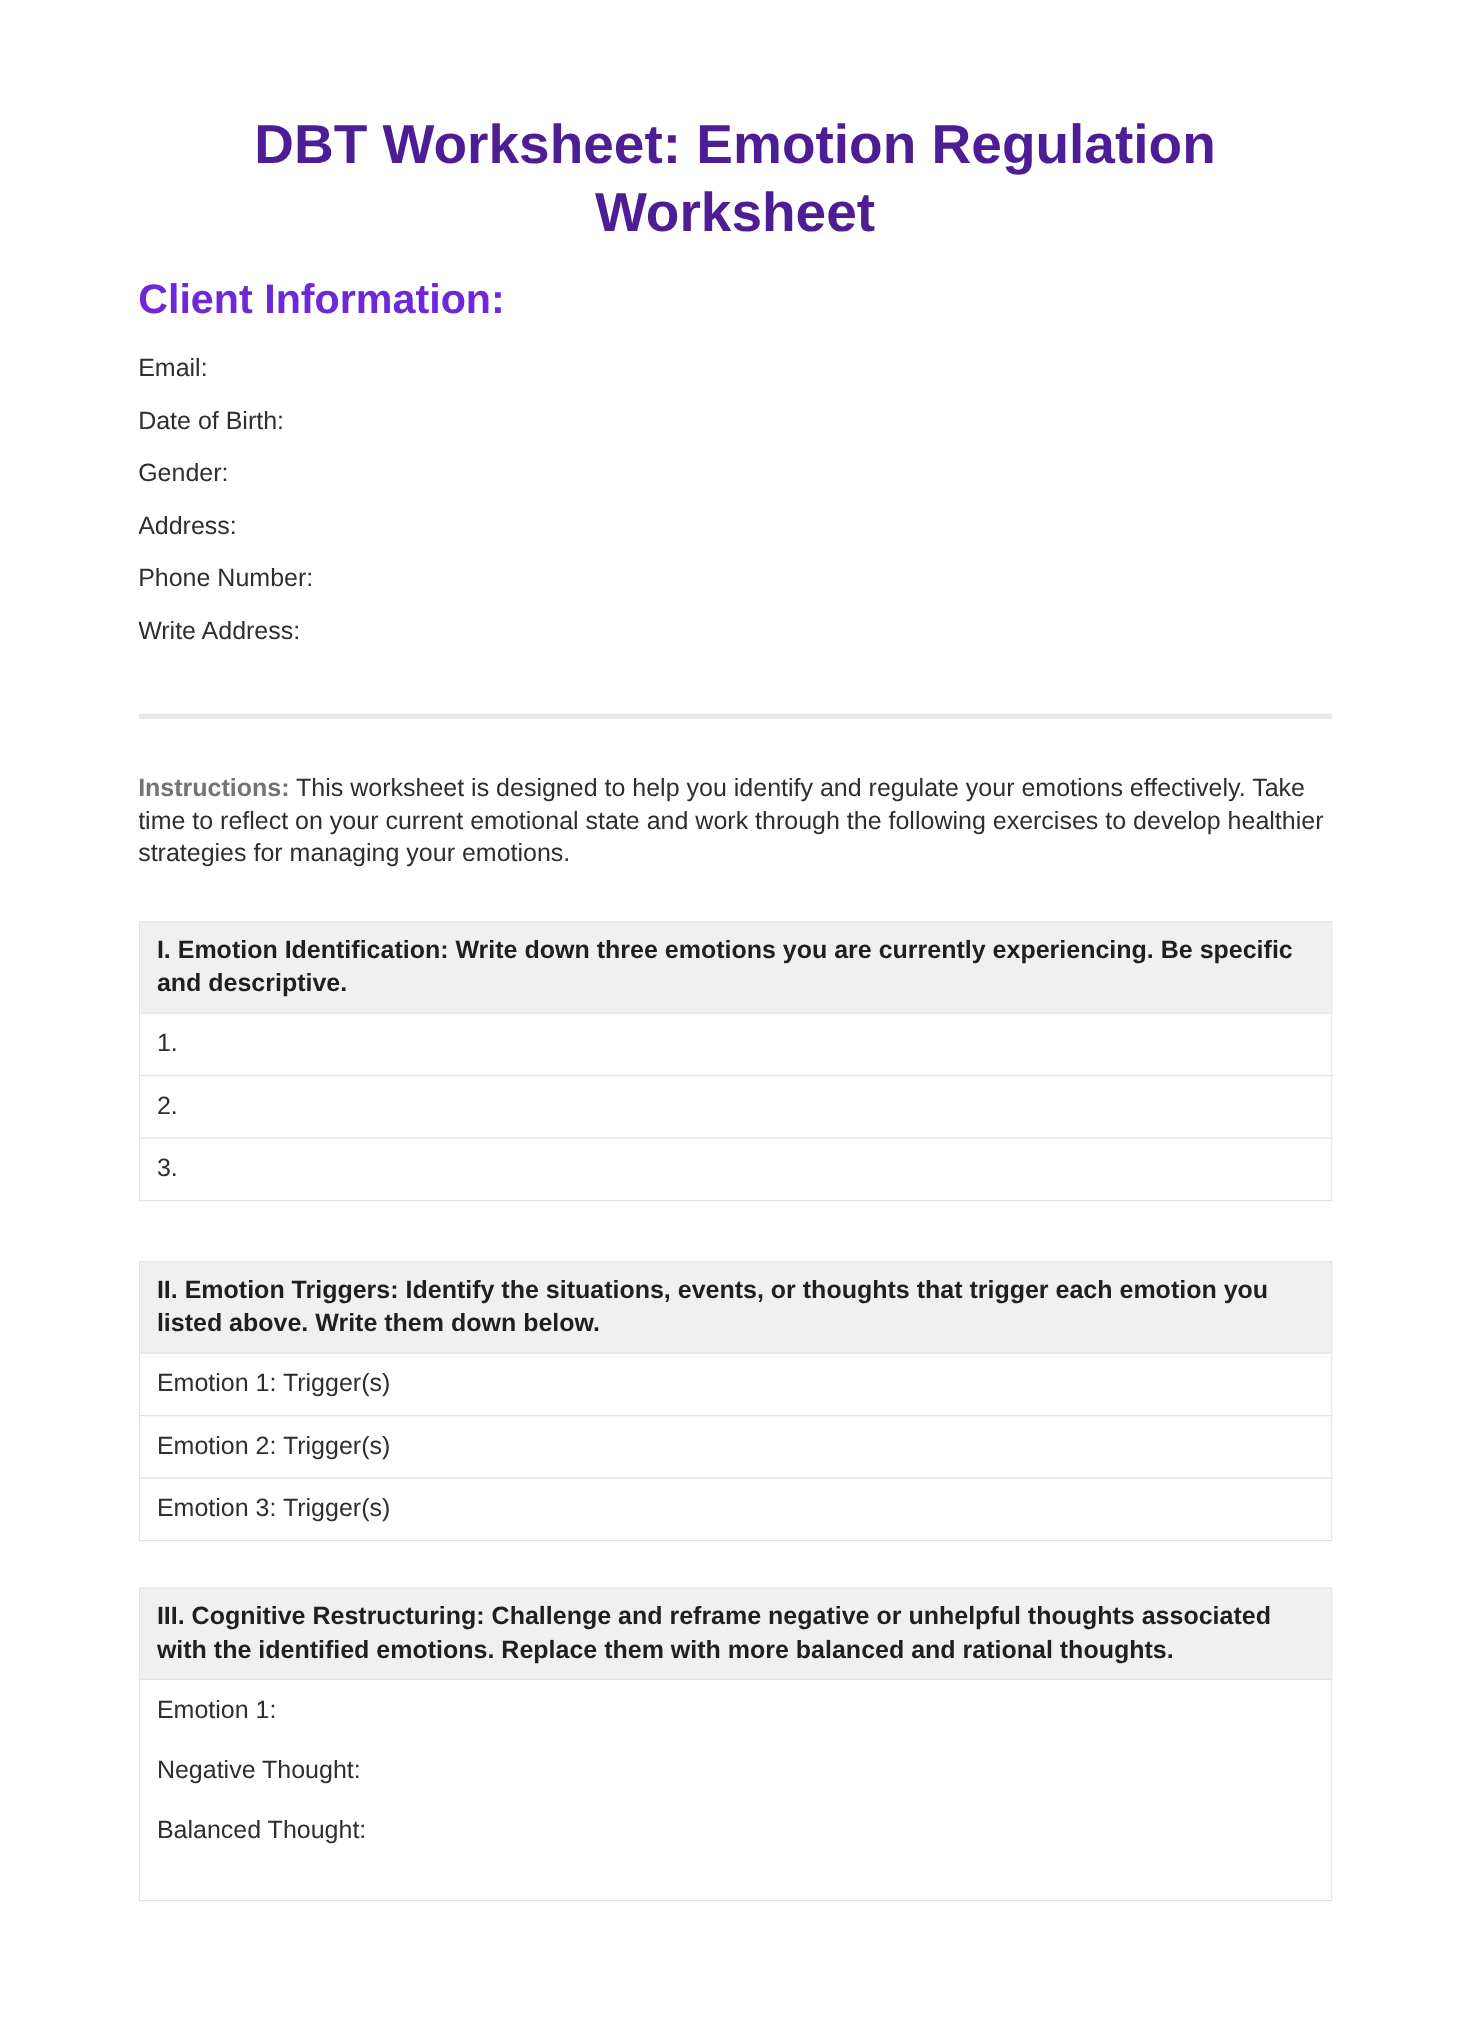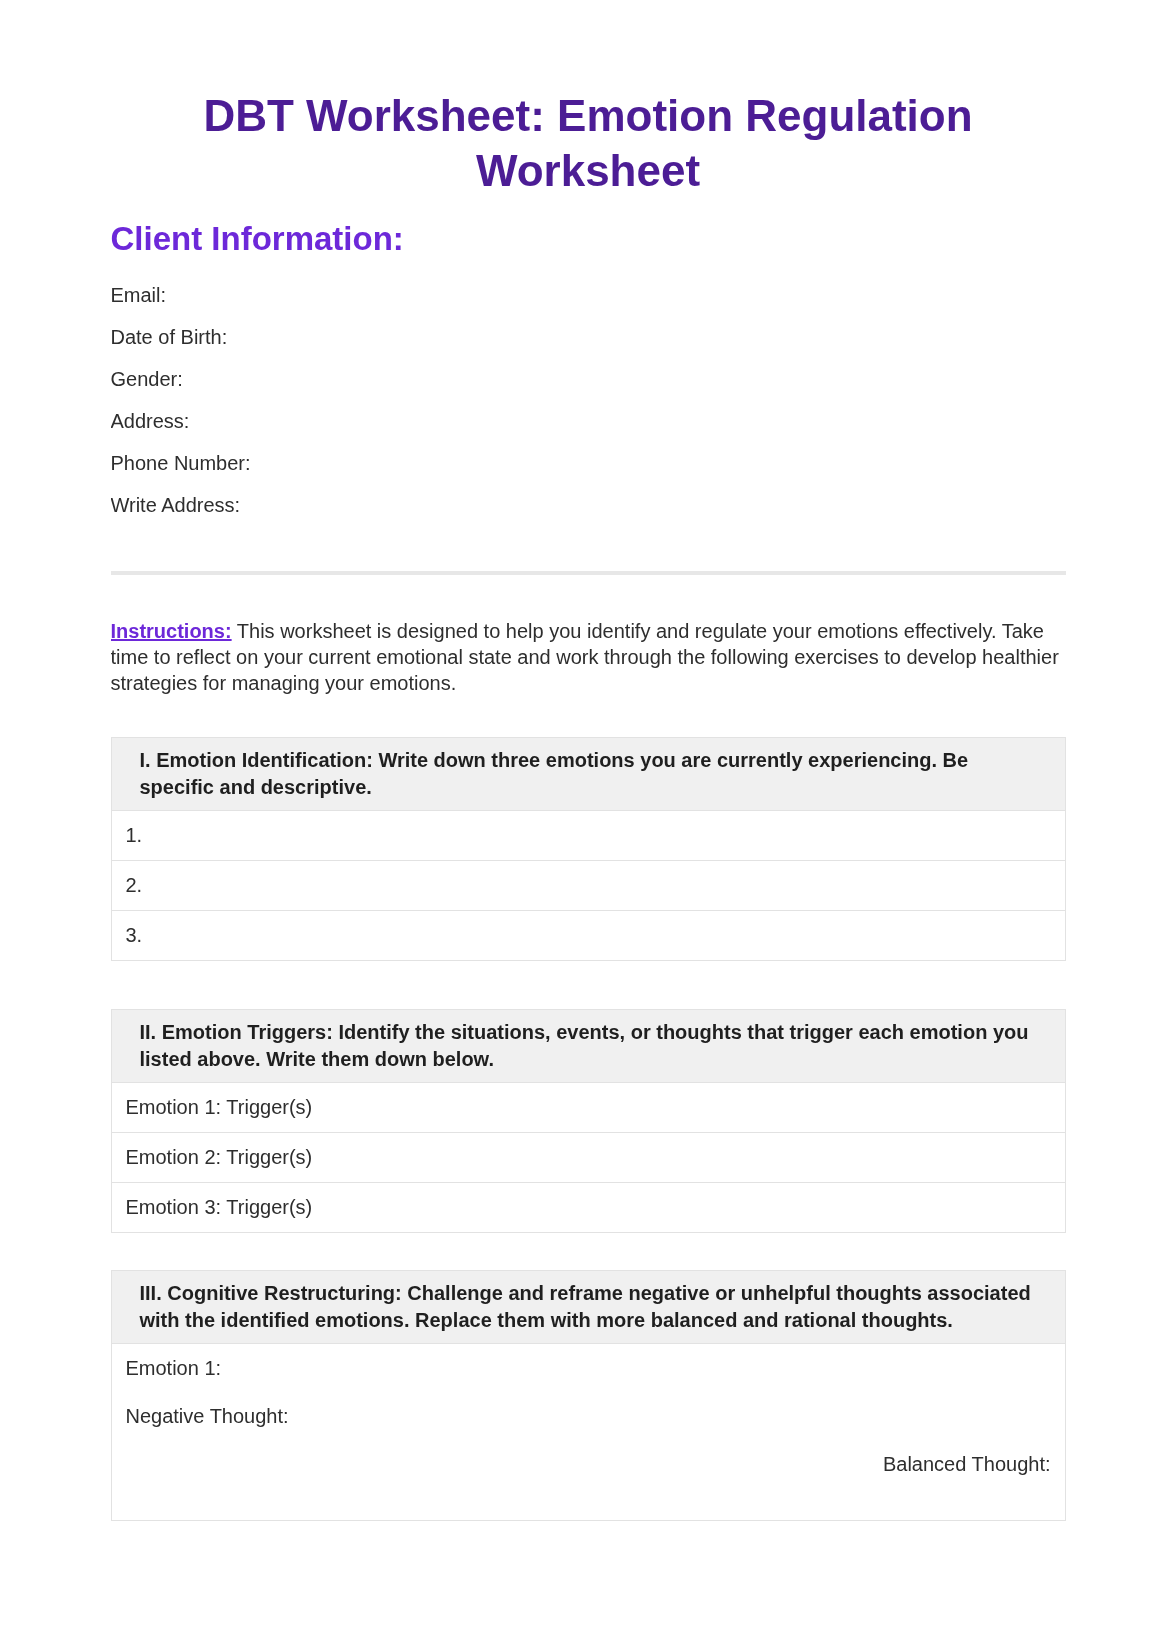--- a/index.html
+++ b/index.html
@@ -53,35 +53,34 @@
     height: 4px;
     background: #e7e7e7;
     margin: 54px 0 0;
   }
   .instructions {
     margin: 43px 0 0;
     font-size: 20px;
     line-height: 26px;
   }
   .instructions strong {
-    color: #6d28d9;
-    text-decoration: underline;
+    color: #737373;
   }
   table.ws {
     width: 100%;
     border-collapse: collapse;
     table-layout: fixed;
   }
   table.ws-1 { margin-top: 41px; }
   table.ws-2 { margin-top: 48px; }
   table.ws-3 { margin-top: 37px; }
   table.ws th {
     background: #f0f0f0;
     border: 1px solid #e2e2e2;
-    padding: 9px 28px;
+    padding: 9px 14px;
     font-size: 20px;
     line-height: 27px;
     font-weight: 700;
     color: #1f1f1f;
     text-align: left;
   }
   table.ws td {
     border: 1px solid #e2e2e2;
     background: #ffffff;
     padding: 13px 14px;
@@ -91,21 +90,20 @@
     text-align: left;
   }
   table.ws-3 td {
     padding: 13px 14px 44px;
   }
   table.ws-3 td p {
     margin: 0 0 25px;
   }
   table.ws-3 td p:last-child {
     margin-bottom: 0;
-    text-align: right;
   }
 </style>
 </head>
 <body>
 
 <div class="page">
 
   <h1 class="doc-title">DBT Worksheet: Emotion Regulation Worksheet</h1>
 
   <h2 class="client-heading">Client Information:</h2>

